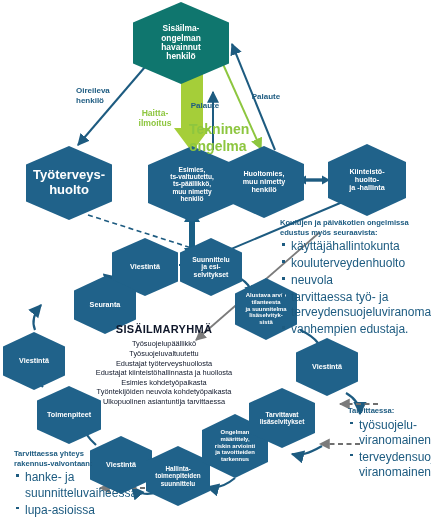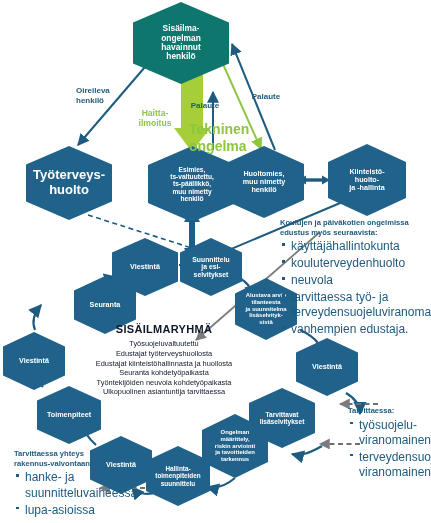--- a/index.html
+++ b/index.html
@@ -196,24 +196,25 @@
 
   <div class="lbl" style="left:182px;top:101px;width:46px;text-align:center;font-size:8px;">Palaute</div>
 
   <div class="lbl green" style="left:189px;top:121px;width:66px;font-size:14px;">Tekninen<br>ongelma</div>
 
   <div class="lbl" style="left:243px;top:92px;width:46px;text-align:center;font-size:8px;">Palaute</div>
 
   <div id="group-block" style="left:40px;top:322px;width:248px;">
     <div class="gtitle">SISÄILMARYHMÄ</div>
     <div>
+      <div class="gitem">Työsuojelupäällikkö</div>
       <div class="gitem">Työsuojeluvaltuutettu</div>
       <div class="gitem">Edustajat työterveyshuollosta</div>
       <div class="gitem">Edustajat kiinteistöhallinnasta ja huollosta</div>
-      <div class="gitem">Seuranta kohdetyöpaikasta</div>
+      <div class="gitem">Esimies kohdetyöpaikasta</div>
       <div class="gitem">Työntekijöiden neuvola kohdetyöpaikasta</div>
       <div class="gitem">Ulkopuolinen asiantuntija tarvittaessa</div>
     </div>
   </div>
 
   <div class="note" style="left:280px;top:218px;width:150px;">
     <span class="nhead">Koulujen ja päiväkotien ongelmissa edustus myös seuraavista:</span>
     <ul>
       <li>käyttäjähallintokunta</li>
       <li>kouluterveydenhuolto</li>

